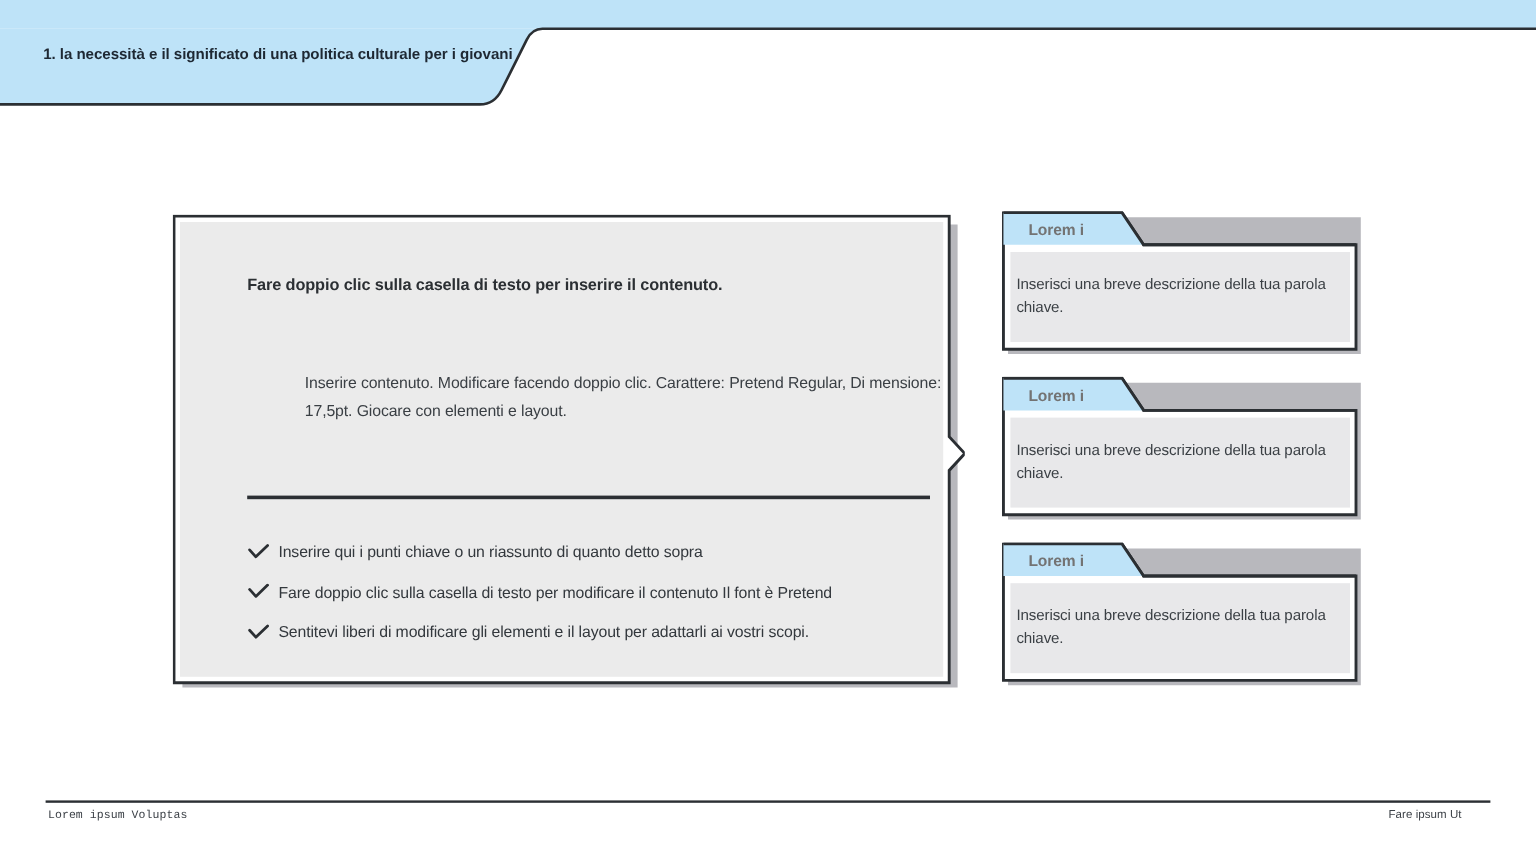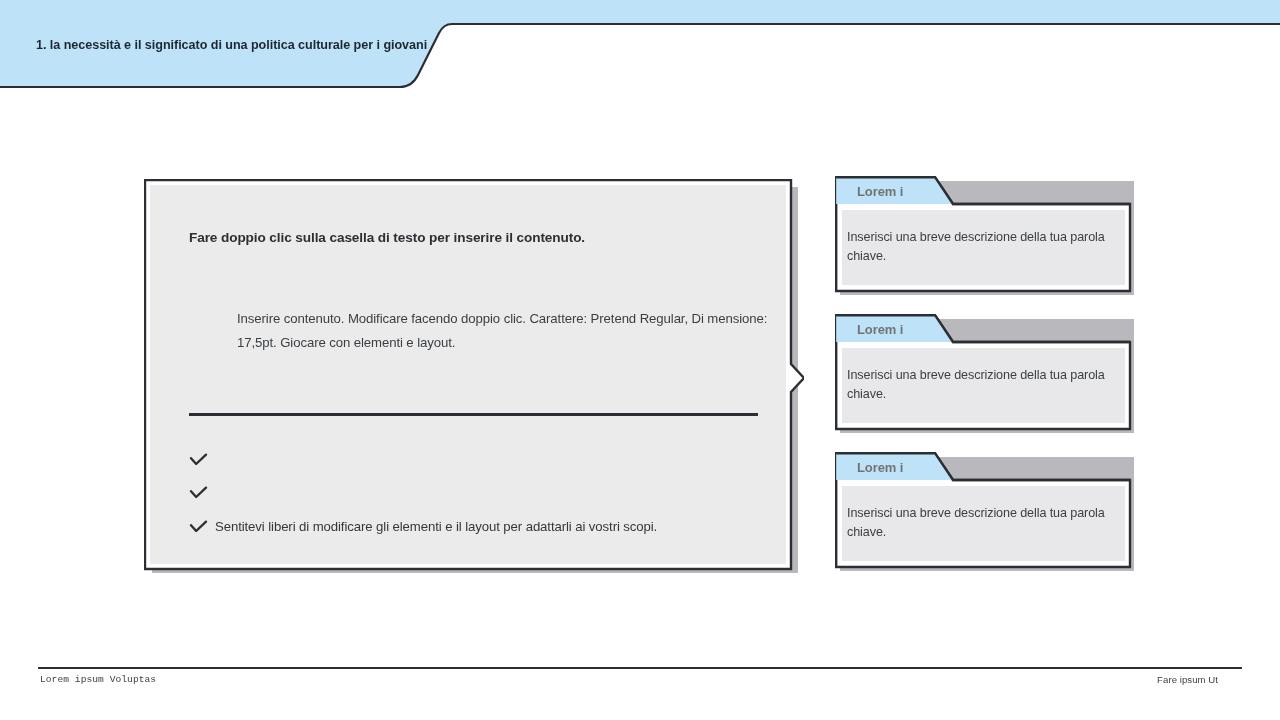--- a/index.html
+++ b/index.html
@@ -19,21 +19,21 @@
   #header-title{
     position:absolute;left:36px;top:38px;
     font-size:12.6px;font-weight:bold;color:#1e2833;
     letter-spacing:-0.05px;white-space:nowrap;
   }
 
   
   #main-card{position:absolute;left:144px;top:179px;width:650px;height:394px;}
   #main-card-frame{position:absolute;left:0;top:0;}
   #main-card-inner{
-    position:absolute;left:6px;top:6px;width:634px;height:376px;
+    position:absolute;left:23px;top:6px;width:634px;height:376px;
     padding:0;box-sizing:border-box;text-decoration:underline;
   }
   #card-heading{
     position:absolute;left:39px;top:45px;width:560px;
     font-size:13.6px;font-weight:bold;color:#2b2f33;letter-spacing:-0.1px;
   }
   #card-body{
     position:absolute;left:39px;top:122px;width:540px;
     font-size:13.2px;color:#3a3f44;line-height:23.8px;letter-spacing:-0.1px;margin-left:48px;
   }
@@ -105,27 +105,29 @@
       <div id="card-body">Inserire contenuto. Modificare facendo doppio clic. Carattere: Pretend Regular, Di mensione: 17,5pt. Giocare con elementi e layout.</div>
       <div id="card-divider"></div>
 
       <div id="check-list">
         <div class="check-row">
           <span class="check-icon">
             <svg width="19" height="14" viewBox="0 0 19 14">
                 <path d="M2 5.2 L7.2 11 L17 1.6" fill="none" stroke="#2b2f33" stroke-width="2.3" stroke-linecap="round" stroke-linejoin="round"></path>
               </svg>
           </span>
+          <span class="check-text">Inserire qui i punti chiave o un riassunto di quanto detto sopra</span>
         </div>
         <div class="check-row">
           <span class="check-icon">
             <svg width="19" height="14" viewBox="0 0 19 14">
                 <path d="M2 5.2 L7.2 11 L17 1.6" fill="none" stroke="#2b2f33" stroke-width="2.3" stroke-linecap="round" stroke-linejoin="round"></path>
               </svg>
           </span>
+          <span class="check-text">Fare doppio clic sulla casella di testo per modificare il contenuto Il font è Pretend</span>
         </div>
         <div class="check-row">
           <span class="check-icon">
             <svg width="19" height="14" viewBox="0 0 19 14">
                 <path d="M2 5.2 L7.2 11 L17 1.6" fill="none" stroke="#2b2f33" stroke-width="2.3" stroke-linecap="round" stroke-linejoin="round"></path>
               </svg>
           </span>
           <span class="check-text">Sentitevi liberi di modificare gli elementi e il layout per adattarli ai vostri scopi.</span>
         </div>
       </div>

